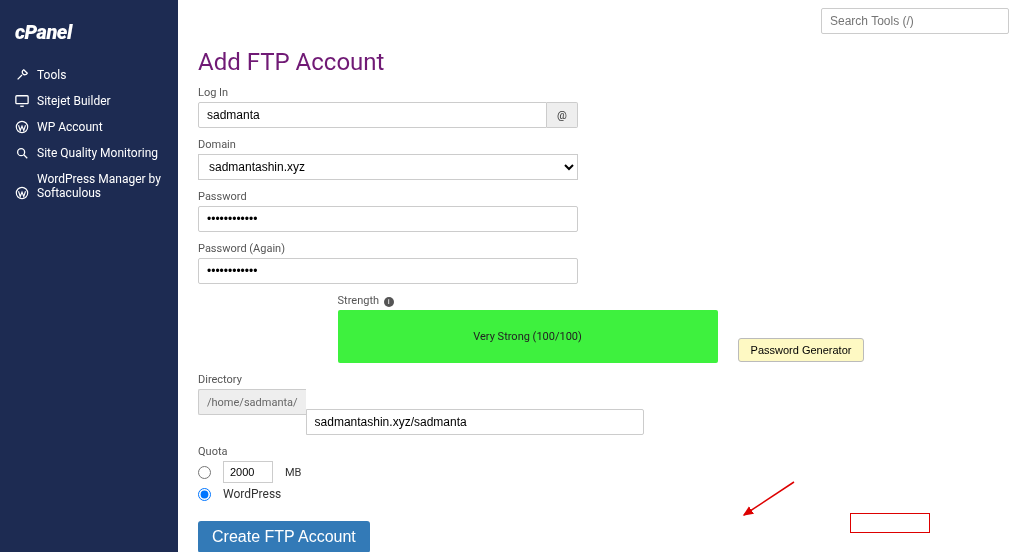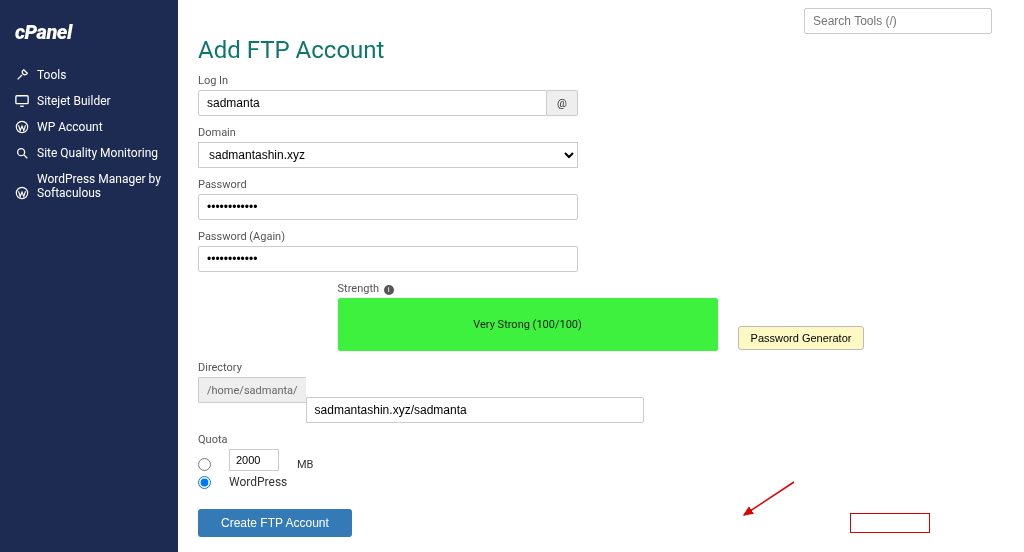--- a/index.html
+++ b/index.html
@@ -4,41 +4,41 @@
 <style>
 * { box-sizing: border-box; margin: 0; padding: 0; }
 body { font-family: -apple-system, BlinkMacSystemFont, "Segoe UI", Roboto, "Helvetica Neue", Arial, sans-serif; font-size: 12px; color: #333; background: #fff; }
 .app { display: flex; min-height: 552px; }
 .sidebar { width: 178px; background: #1d2b52; color: #fff; padding-top: 15px; flex-shrink: 0; }
 .logo { font-style: italic; font-weight: bold; font-size: 20px; padding: 5px 15px 18px 15px; letter-spacing: -0.5px; }
 .logo .cp { font-weight: 900; }
 .nav-item { display: flex; align-items: flex-end; gap: 8px; padding: 6px 15px; cursor: pointer; font-size: 12px; }
 .nav-icon { width: 14px; height: 14px; display: inline-flex; align-items: center; justify-content: center; }
 .main { flex: 1; padding: 0 20px 20px 20px; position: relative; }
-.search-bar { position: absolute; top: 8px; right: 32px; }
+.search-bar { position: absolute; top: 8px; right: 15px; }
 .search-bar input { width: 188px; height: 26px; padding: 4px 8px; border: 1px solid #ccc; border-radius: 2px; font-size: 12px; }
-h1 { font-size: 24px; font-weight: 400; margin-top: 36px; margin-bottom: 10px; color: #0f766e; }
+h1 { font-size: 24px; font-weight: 400; margin-top: 48px; margin-bottom: 10px; color: #701a75; }
 .form-row { margin-bottom: 10px; }
 .form-label { font-size: 11px; color: #555; margin-bottom: 3px; display: block; }
 .login-group { display: flex; width: 380px; }
 .login-group input { flex: 1; border: 1px solid #ccc; padding: 5px 8px; font-size: 12px; border-radius: 2px 0 0 2px; height: 26px; }
 .login-group .addon { background: #eee; border: 1px solid #ccc; border-left: none; padding: 0 10px; display: flex; align-items: center; border-radius: 0 2px 2px 0; height: 26px; font-size: 11px; }
 .domain-select { width: 380px; height: 26px; border: 1px solid #ccc; padding: 3px 6px; font-size: 12px; background: #fff; }
 .text-input { width: 380px; height: 26px; border: 1px solid #ccc; padding: 5px 8px; font-size: 12px; border-radius: 2px; }
 .strength-row { display: flex; align-items: flex-end; gap: 20px; justify-content: center; }
 .strength-block { width: 380px; }
 .strength-bar { background: #3ef13e; text-align: center; padding: 20px 0; font-size: 11px; color: #222; border-radius: 2px; margin-top: 2px; }
 .pwgen-btn { background: #fef9c3; border: 1px solid #bbb; padding: 5px 12px; font-size: 11px; border-radius: 3px; cursor: pointer; margin-bottom: 1px; }
 .dir-group { display: flex; width: 446px; justify-content: space-between; }
 .dir-prefix { background: #eee; border: 1px solid #ccc; border-right: none; padding: 5px 8px; font-size: 11px; color: #666; border-radius: 2px 0 0 2px; height: 26px; display: flex; align-items: center; }
 .dir-group input { flex: 1; border: 1px solid #ccc; padding: 5px 8px; font-size: 12px; border-radius: 0 2px 2px 0; height: 26px; margin-top: 20px; }
-.quota-group { display: flex; align-items: flex-end; gap: 18px; margin-bottom: 4px; }
+.quota-group { display: flex; align-items: center; gap: 12px; margin-bottom: 4px; }
 .quota-group input[type=text] { width: 50px; height: 22px; border: 1px solid #ccc; padding: 2px 6px; font-size: 11px; }
 .quota-unit { font-size: 11px; }
-.create-btn { background: #337ab7; color: #fff; border: none; padding: 7px 23px; font-size: 12px; border-radius: 3px; cursor: pointer; margin-top: 10px; }
+.create-btn { background: #337ab7; color: #fff; border: none; padding: 7px 14px; font-size: 16px; border-radius: 3px; cursor: pointer; margin-top: 10px; }
 h2.accounts { font-size: 22px; font-weight: 400; margin-top: 30px; margin-bottom: 10px; }
 .accounts-toolbar { display: flex; align-items: center; gap: 10px; margin-bottom: 12px; }
 .accounts-toolbar input { width: 280px; height: 28px; border: 1px solid #ccc; padding: 5px 8px; font-size: 12px; border-radius: 2px; }
 .go-btn { background: #337ab7; color: #fff; border: none; padding: 6px 12px; border-radius: 3px; font-size: 12px; cursor: pointer; }
 .info-icon { display: inline-block; width: 10px; height: 10px; background: #555; color: #fff; border-radius: 50%; font-size: 8px; text-align: center; line-height: 10px; margin-left: 2px; }
 .arrow { position: absolute; right: 225px; top: 480px; pointer-events: none; }
 .arrow svg { overflow: visible; }
 .box-highlight { position: absolute; border: 1.5px solid #d00; width: 80px; height: 20px; top: 513px; left: 672px; pointer-events: none; }
 </style>
 </head>

